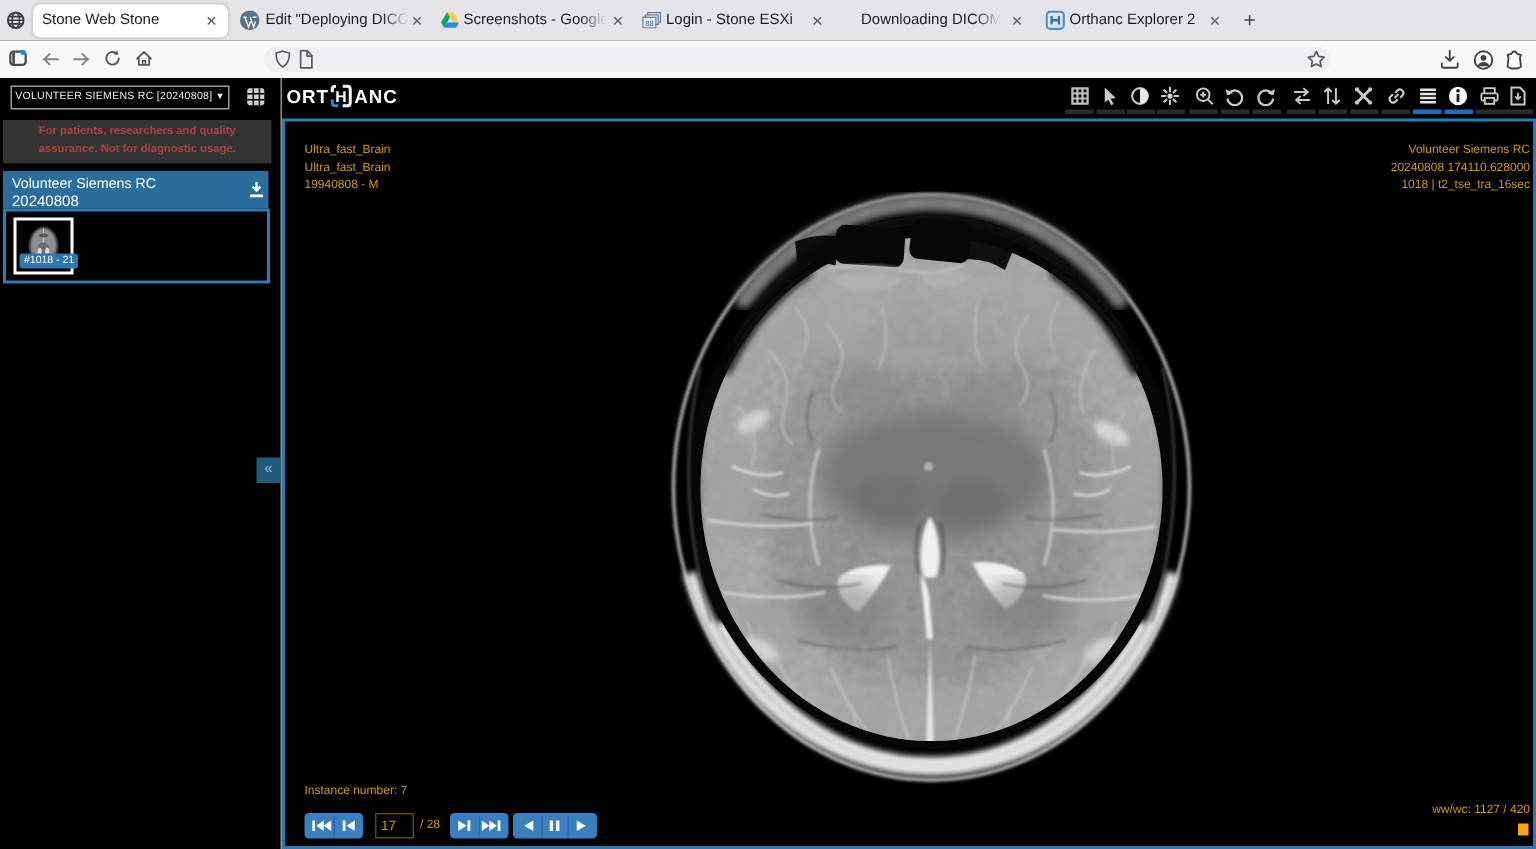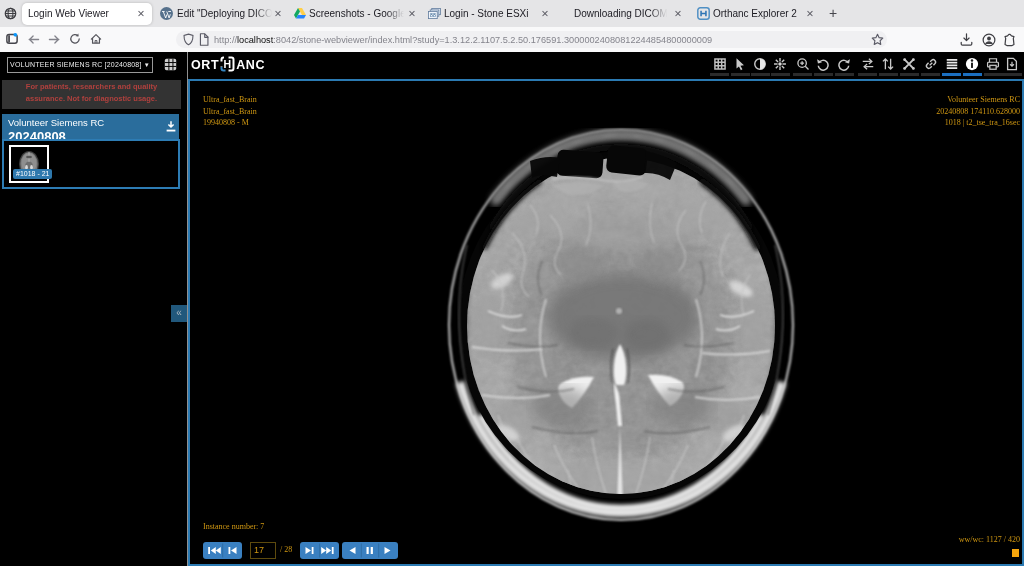--- a/index.html
+++ b/index.html
@@ -34,36 +34,36 @@
   #patient { position:absolute; left:2px; top:114px; width:177px; height:26px; background:#2a6d9c; color:#fff; }
   #series { position:absolute; left:2px; top:139px; width:178px; height:49.5px; border:2px solid #2d7cb4; background:#000; }
   #thumb { position:absolute; left:5px; top:3.5px; width:40px; height:38px; border:2px solid #fff; background:#000; }
   #thumblabel { position:absolute; left:2px; bottom:2px; background:#2e78ad; color:#fff; font-size:7px;
      padding:1px 3px 2px 3px; border-radius:2px; white-space:nowrap; }
   #collapse { position:absolute; left:171px; top:305px; width:16px; height:17px; background:#21587c;
      color:#a9b6bf; font-size:10px; text-align:center; line-height:16px; }
   
   #viewport { position:absolute; left:188px; top:79px; width:836px; height:487px; border:2px solid #2b7ab2;
      background:#000; }
-  .ovl { position:absolute; color:#cf9712; font-size:8px; line-height:11.5px;font-family:Liberation Serif, serif; }
+  .ovl { position:absolute; color:#cf9712; font-size:8px; line-height:11.5px; }
   .grp { position:absolute; background:#3a80c1; height:17px; border-radius:3px; }
   .grp svg { position:absolute; top:0; left:0; }
   #numbox { position:absolute; left:60px; top:460.5px; width:26px; height:17px; background:#000;
      border:1px solid #5d4a0e; color:#cf9712; font-size:9px; line-height:15px; padding-left:3px; }
 </style>
 </head>
 <body>
 <div id="tabbar">
   <svg class="abs" style="left:4px;top:7px" width="13" height="13" viewBox="0 0 16 16">
     <circle cx="8" cy="8" r="6.4" fill="none" stroke="#3c3c41" stroke-width="1.6"></circle>
     <ellipse cx="8" cy="8" rx="3" ry="6.4" fill="none" stroke="#3c3c41" stroke-width="1.3"></ellipse>
     <path d="M1.6 8h12.8M2.6 5h10.8M2.6 11h10.8" stroke="#3c3c41" stroke-width="1.3" fill="none"></path>
   </svg>
   <div id="activetab"></div>
-  <div class="ttl" style="left:28px;">Login Web Viewer</div>
+  <div class="ttl" style="left:28px;">Stone Web Stone</div>
   <div class="tx" style="left:137px;">✕</div>
 
   <svg class="abs" style="left:160px;top:7px" width="13" height="13" viewBox="0 0 16 16">
     <circle cx="8" cy="8" r="8" fill="#56718c"></circle>
     <path d="M2.5 5.5h3.2M10.2 5.5h3.3M4 5.5l3 8 1.6-4.4M8.3 5.5l2.9 8 1.5-4.5" stroke="#fff" stroke-width="1.1" fill="none"></path>
   </svg>
   <div class="ttl fade" style="left:177px;width:97px;">Edit "Deploying DICOM b</div>
   <div class="tx" style="left:274px;">✕</div>
 
   <svg class="abs" style="left:294px;top:8px" width="12" height="11" viewBox="0 0 87 78">
@@ -120,21 +120,20 @@
   </svg>
 
   <div class="abs" style="left:175.5px;top:3.5px;width:711px;height:17.5px;background:#f0f0f2;border-radius:9px;"></div>
   <svg class="abs" style="left:183px;top:6px" width="11" height="13" viewBox="0 0 16 18">
     <path d="M8 1.2L14.5 3c0 6.5-1.5 11-6.5 13.6C3 14 1.5 9.5 1.5 3z" fill="none" stroke="#5b5b66" stroke-width="1.6"></path>
   </svg>
   <svg class="abs" style="left:199px;top:5.5px" width="10" height="13" viewBox="0 0 14 18">
     <path d="M2 1h6l4.5 4.5V17H2z" fill="none" stroke="#5b5b66" stroke-width="1.6" stroke-linejoin="round"></path>
     <path d="M8 1v5h5" fill="none" stroke="#5b5b66" stroke-width="1.6" stroke-linejoin="round"></path>
   </svg>
-  <div class="abs" style="left:214px;top:7.5px;font-size:9.2px;color:#84848c;white-space:nowrap;">http://<span style="color:#0c0c0d;">localhost</span>:8042/stone-webviewer/index.html?study=1.3.12.2.1107.5.2.50.176591.30000024080812244854800000009</div>
 
   <svg class="abs" style="left:871px;top:5.5px" width="13" height="13" viewBox="0 0 16 16">
     <path d="M8 1.6l2 4.1 4.5.6-3.3 3.2.8 4.5L8 11.9 4 14l.8-4.5L1.5 6.3 6 5.7z" fill="none" stroke="#5b5b66" stroke-width="1.4" stroke-linejoin="round"></path>
   </svg>
 
   <svg class="abs" style="left:960px;top:6px" width="13" height="13" viewBox="0 0 16 16">
     <path d="M8 1v8M4.8 6.2L8 9.4l3.2-3.2" fill="none" stroke="#3f3f44" stroke-width="1.5" stroke-linecap="round" stroke-linejoin="round"></path>
     <path d="M1.5 11.5v2a1.5 1.5 0 0 0 1.5 1.5h10a1.5 1.5 0 0 0 1.5-1.5v-2" fill="none" stroke="#3f3f44" stroke-width="1.5" stroke-linecap="round"></path>
   </svg>
   <svg class="abs" style="left:982px;top:5.5px" width="14" height="14" viewBox="0 0 16 16">
@@ -250,21 +249,21 @@
   <div class="ul" style="left:921px"></div>
       <div class="ul on" style="left:942px"></div>
   <div class="ul on" style="left:963px"></div>
       <div class="ul" style="left:984px"></div>
   <div class="ul" style="left:1003px"></div>
   </div>
   <div id="vdivider"></div>
   <div id="warnbox">For patients, researchers and quality<br>assurance. Not for diagnostic usage.</div>
   <div id="patient">
     <div style="position:absolute;left:6px;top:3px;font-size:9.5px;">Volunteer Siemens RC</div>
-    <div style="position:absolute;left:6px;top:14.5px;font-size:13px;font-weight:bold;">20240808</div>
+    <div style="position:absolute;left:6px;top:14.5px;font-size:10px;">20240808</div>
     <svg class="abs" style="left:164px;top:7px" width="10" height="11" viewBox="0 0 16 17">
       <path d="M8 0v9M3.8 5.2L8 9.4l4.2-4.2" fill="none" stroke="#fff" stroke-width="2.4"></path>
       <path d="M1 13.5h14v3H1z" fill="#fff"></path>
     </svg>
   </div>
   <div id="series">
     <div id="thumb">
       <svg width="36" height="34" viewBox="0 0 36 34">
         <ellipse cx="18" cy="17" rx="10" ry="13" fill="#3c3c3c"></ellipse>
         <ellipse cx="18" cy="17" rx="8.7" ry="11.7" fill="#7c7c7c"></ellipse>

